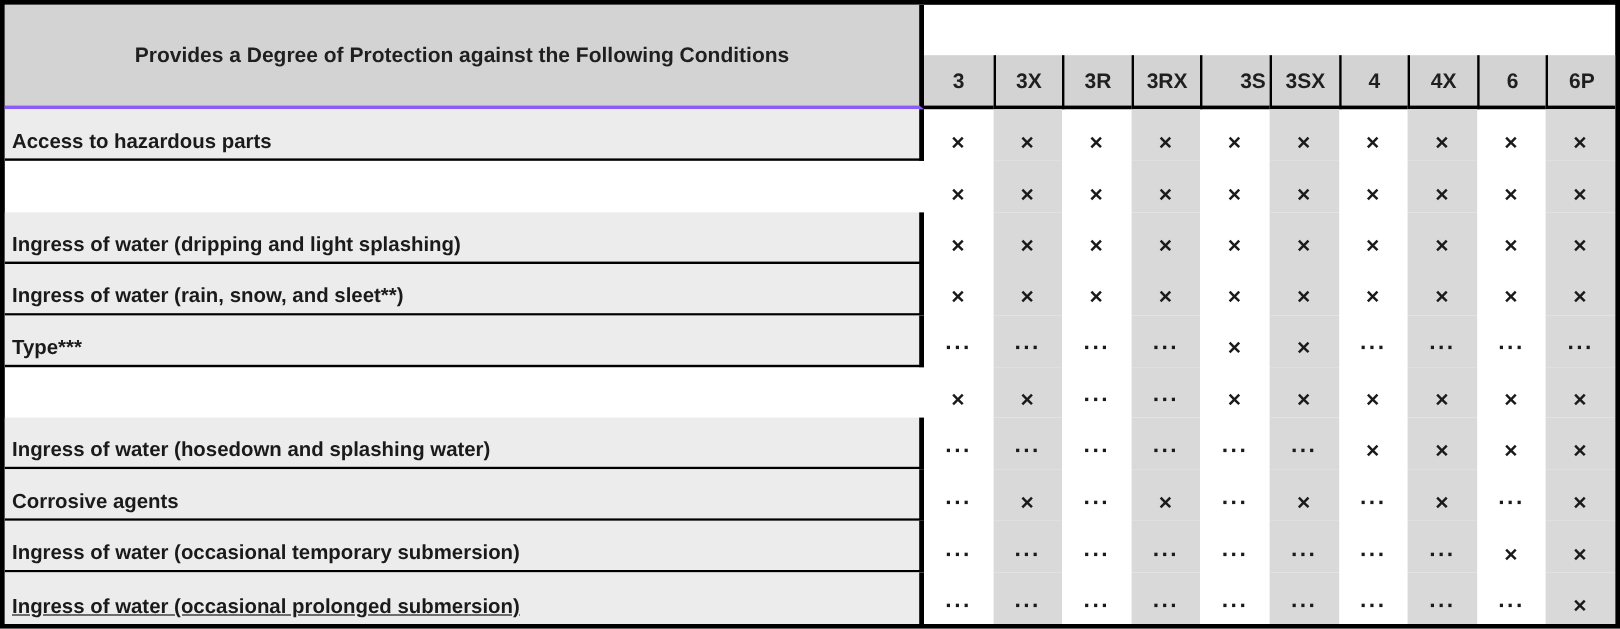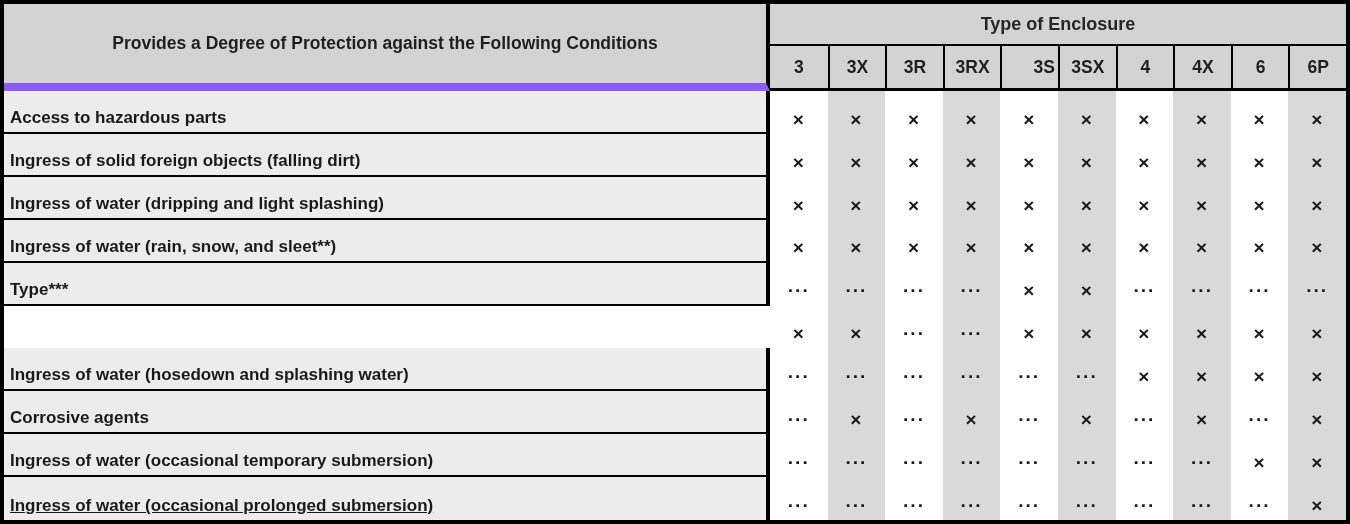--- a/index.html
+++ b/index.html
@@ -16,21 +16,21 @@
     grid-template-columns: 766px repeat(10, 1fr);
     grid-template-rows: 42px 45px repeat(10, 1fr);
     background: #fff;
     color: #1a1a1a;
   }
   .cell { display: flex; }
   .corner-cell {
     grid-column: 1; grid-row: 1 / 3;
     background: var(--header-bg, #d3d3d3);
     border-right: 4px solid #000;
-    border-bottom: 8px solid #8b5cf6;
+    border-bottom: 3px solid #8b5cf6;
     align-items: center; justify-content: center;
     font-weight: 700; font-size: 17.5px;
     text-align: center;
     color: #1f1f1f;
   }
   .group-cell {
     grid-column: 2 / 12; grid-row: 1;
     background: var(--header-bg, #d3d3d3);
     border-bottom: 2px solid #000;
     align-items: center; justify-content: center;
@@ -67,21 +67,20 @@
     line-height: 0.85;
     letter-spacing: 1px;
   }
   .value-cell.striped { background: var(--stripe-bg, #d9d9d9); }
 </style>
 </head>
 <body>
 
 <div class="enclosure-table">
   <div class="cell corner-cell">Provides a Degree of Protection against the Following Conditions</div>
-  <div class="cell group-cell">Type of Enclosure</div>
 
 <div class="cell code-cell first" style="grid-column: 2;">3</div>
     <div class="cell code-cell" style="grid-column: 3;">3X</div>
     <div class="cell code-cell" style="grid-column: 4;">3R</div>
     <div class="cell code-cell" style="grid-column: 5;">3RX</div>
     <div class="cell code-cell" style="grid-column: 6; padding-left: 28px;">3S</div>
     <div class="cell code-cell" style="grid-column: 7;">3SX</div>
     <div class="cell code-cell" style="grid-column: 8;">4</div>
     <div class="cell code-cell" style="grid-column: 9;">4X</div>
     <div class="cell code-cell" style="grid-column: 10;">6</div>
@@ -90,21 +89,20 @@
     <div class="cell value-cell" style="grid-area: 3 / 2;">×</div>
     <div class="cell value-cell striped" style="grid-area: 3 / 3;">×</div>
     <div class="cell value-cell" style="grid-area: 3 / 4;">×</div>
     <div class="cell value-cell striped" style="grid-area: 3 / 5;">×</div>
     <div class="cell value-cell" style="grid-area: 3 / 6;">×</div>
     <div class="cell value-cell striped" style="grid-area: 3 / 7;">×</div>
     <div class="cell value-cell" style="grid-area: 3 / 8;">×</div>
     <div class="cell value-cell striped" style="grid-area: 3 / 9;">×</div>
     <div class="cell value-cell" style="grid-area: 3 / 10;">×</div>
     <div class="cell value-cell striped" style="grid-area: 3 / 11;">×</div>
-    <div class="cell label-cell" style="grid-row: 4;">Ingress of solid foreign objects (falling dirt)</div>
     <div class="cell value-cell" style="grid-area: 4 / 2;">×</div>
     <div class="cell value-cell striped" style="grid-area: 4 / 3;">×</div>
     <div class="cell value-cell" style="grid-area: 4 / 4;">×</div>
     <div class="cell value-cell striped" style="grid-area: 4 / 5;">×</div>
     <div class="cell value-cell" style="grid-area: 4 / 6;">×</div>
     <div class="cell value-cell striped" style="grid-area: 4 / 7;">×</div>
     <div class="cell value-cell" style="grid-area: 4 / 8;">×</div>
     <div class="cell value-cell striped" style="grid-area: 4 / 9;">×</div>
     <div class="cell value-cell" style="grid-area: 4 / 10;">×</div>
     <div class="cell value-cell striped" style="grid-area: 4 / 11;">×</div>

